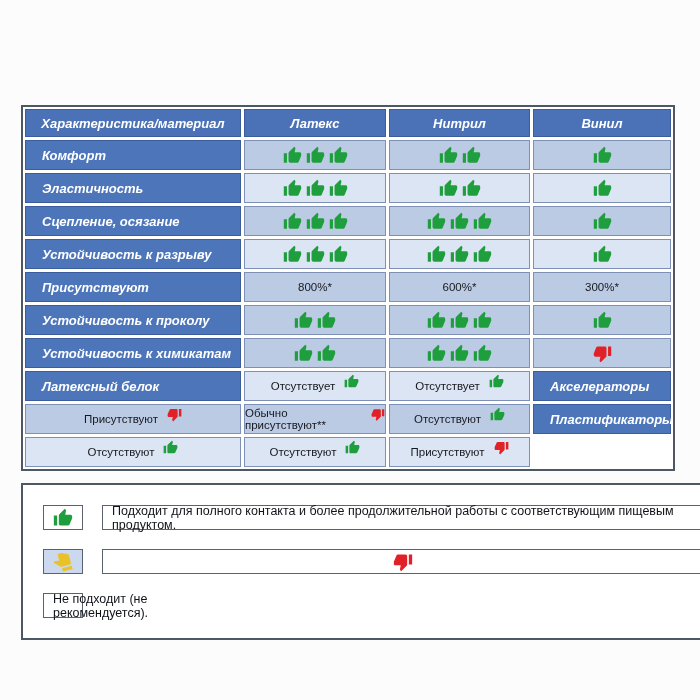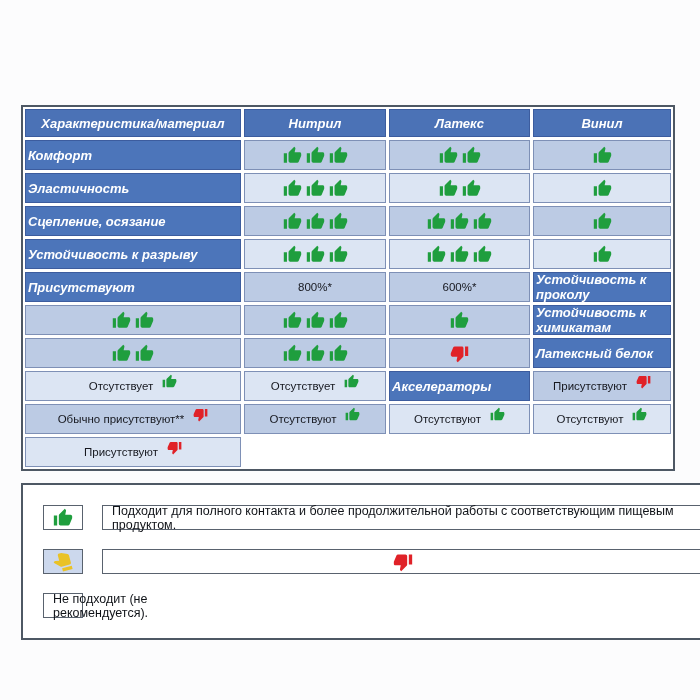--- a/index.html
+++ b/index.html
@@ -24,21 +24,21 @@
   }
   .hcell{
     background:var(--hdr);color:#ffffff;
     font-weight:bold;font-style:italic;font-size:13px;
     display:flex;align-items:center;justify-content:center;
     border:1px solid var(--bblue);
   }
   .lcell{
     background:var(--lab);color:#ffffff;
     font-weight:bold;font-style:italic;font-size:13px;
-    display:flex;align-items:center;padding-left:2px;
+    display:flex;align-items:center;padding-left:16px;
     border:1px solid var(--bblue);
   }
   .dcell{
     display:flex;align-items:center;justify-content:center;gap:4px;
     border:1px solid var(--bcell);
   }
   .dcell.m{background:var(--cm);}
   .dcell.l{background:var(--cl);}
   .dcell svg{display:block;}
   .vtxt{font-size:11.5px;color:#16181f;}
@@ -61,22 +61,22 @@
     font-size:12.5px;color:#101318;
     border:1px solid #59626e;background:#ffffff;
   }
   .licon.blue,.ltext.blue{background:var(--lblue);}
 </style>
 </head>
 <body>
 
 <div id="main-table">
     <div class="hcell">Характеристика/материал</div>
+    <div class="hcell">Латекс</div>
     <div class="hcell">Нитрил</div>
-    <div class="hcell">Латекс</div>
     <div class="hcell">Винил</div>
     <div class="lcell">Комфорт</div>
     <div class="dcell m">
       <svg viewBox="0 0 24 24" width="19" height="19">
         <path d="M1 21h4V9H1v12zM23 10c0-1.1-.9-2-2-2h-6.31l.95-4.57.03-.32c0-.41-.17-.79-.44-1.06L14.17 1 7.59 7.59C7.22 7.95 7 8.45 7 9v10c0 1.1.9 2 2 2h9c.83 0 1.54-.5 1.84-1.22l3.02-7.05c.09-.23.14-.47.14-.73v-2z" fill="#1f9e3e"></path>
       </svg>
       <svg viewBox="0 0 24 24" width="19" height="19">
         <path d="M1 21h4V9H1v12zM23 10c0-1.1-.9-2-2-2h-6.31l.95-4.57.03-.32c0-.41-.17-.79-.44-1.06L14.17 1 7.59 7.59C7.22 7.95 7 8.45 7 9v10c0 1.1.9 2 2 2h9c.83 0 1.54-.5 1.84-1.22l3.02-7.05c.09-.23.14-.47.14-.73v-2z" fill="#1f9e3e"></path>
       </svg>
       <svg viewBox="0 0 24 24" width="19" height="19">
@@ -177,20 +177,23 @@
         <path d="M1 21h4V9H1v12zM23 10c0-1.1-.9-2-2-2h-6.31l.95-4.57.03-.32c0-.41-.17-.79-.44-1.06L14.17 1 7.59 7.59C7.22 7.95 7 8.45 7 9v10c0 1.1.9 2 2 2h9c.83 0 1.54-.5 1.84-1.22l3.02-7.05c.09-.23.14-.47.14-.73v-2z" fill="#1f9e3e"></path>
       </svg>
     </div>
     <div class="lcell">Присутствуют</div>
     <div class="dcell m">
       <span class="vtxt">800%*</span>
     </div>
     <div class="dcell m">
       <span class="vtxt">600%*</span>
     </div>
+    <div class="dcell m">
+      <span class="vtxt">300%*</span>
+    </div>
     <div class="lcell">Устойчивость к проколу</div>
     <div class="dcell m">
       <svg viewBox="0 0 24 24" width="19" height="19">
         <path d="M1 21h4V9H1v12zM23 10c0-1.1-.9-2-2-2h-6.31l.95-4.57.03-.32c0-.41-.17-.79-.44-1.06L14.17 1 7.59 7.59C7.22 7.95 7 8.45 7 9v10c0 1.1.9 2 2 2h9c.83 0 1.54-.5 1.84-1.22l3.02-7.05c.09-.23.14-.47.14-.73v-2z" fill="#1f9e3e"></path>
       </svg>
       <svg viewBox="0 0 24 24" width="19" height="19">
         <path d="M1 21h4V9H1v12zM23 10c0-1.1-.9-2-2-2h-6.31l.95-4.57.03-.32c0-.41-.17-.79-.44-1.06L14.17 1 7.59 7.59C7.22 7.95 7 8.45 7 9v10c0 1.1.9 2 2 2h9c.83 0 1.54-.5 1.84-1.22l3.02-7.05c.09-.23.14-.47.14-.73v-2z" fill="#1f9e3e"></path>
       </svg>
     </div>
     <div class="dcell m">
@@ -259,20 +262,21 @@
       <svg viewBox="0 0 24 24" width="15" height="15" class="inline-thumb" style="transform: rotate(180deg);">
         <path d="M1 21h4V9H1v12zM23 10c0-1.1-.9-2-2-2h-6.31l.95-4.57.03-.32c0-.41-.17-.79-.44-1.06L14.17 1 7.59 7.59C7.22 7.95 7 8.45 7 9v10c0 1.1.9 2 2 2h9c.83 0 1.54-.5 1.84-1.22l3.02-7.05c.09-.23.14-.47.14-.73v-2z" fill="#e02228"></path>
       </svg>
     </div>
     <div class="dcell m">
       <span class="vtxt">Отсутствуют</span>
       <svg viewBox="0 0 24 24" width="15" height="15" class="inline-thumb">
         <path d="M1 21h4V9H1v12zM23 10c0-1.1-.9-2-2-2h-6.31l.95-4.57.03-.32c0-.41-.17-.79-.44-1.06L14.17 1 7.59 7.59C7.22 7.95 7 8.45 7 9v10c0 1.1.9 2 2 2h9c.83 0 1.54-.5 1.84-1.22l3.02-7.05c.09-.23.14-.47.14-.73v-2z" fill="#1f9e3e"></path>
       </svg>
     </div>
+    <div class="lcell">Пластификаторы</div>
     <div class="dcell l">
       <span class="vtxt">Отсутствуют</span>
       <svg viewBox="0 0 24 24" width="15" height="15" class="inline-thumb">
         <path d="M1 21h4V9H1v12zM23 10c0-1.1-.9-2-2-2h-6.31l.95-4.57.03-.32c0-.41-.17-.79-.44-1.06L14.17 1 7.59 7.59C7.22 7.95 7 8.45 7 9v10c0 1.1.9 2 2 2h9c.83 0 1.54-.5 1.84-1.22l3.02-7.05c.09-.23.14-.47.14-.73v-2z" fill="#1f9e3e"></path>
       </svg>
     </div>
     <div class="dcell l">
       <span class="vtxt">Отсутствуют</span>
       <svg viewBox="0 0 24 24" width="15" height="15" class="inline-thumb">
         <path d="M1 21h4V9H1v12zM23 10c0-1.1-.9-2-2-2h-6.31l.95-4.57.03-.32c0-.41-.17-.79-.44-1.06L14.17 1 7.59 7.59C7.22 7.95 7 8.45 7 9v10c0 1.1.9 2 2 2h9c.83 0 1.54-.5 1.84-1.22l3.02-7.05c.09-.23.14-.47.14-.73v-2z" fill="#1f9e3e"></path>

